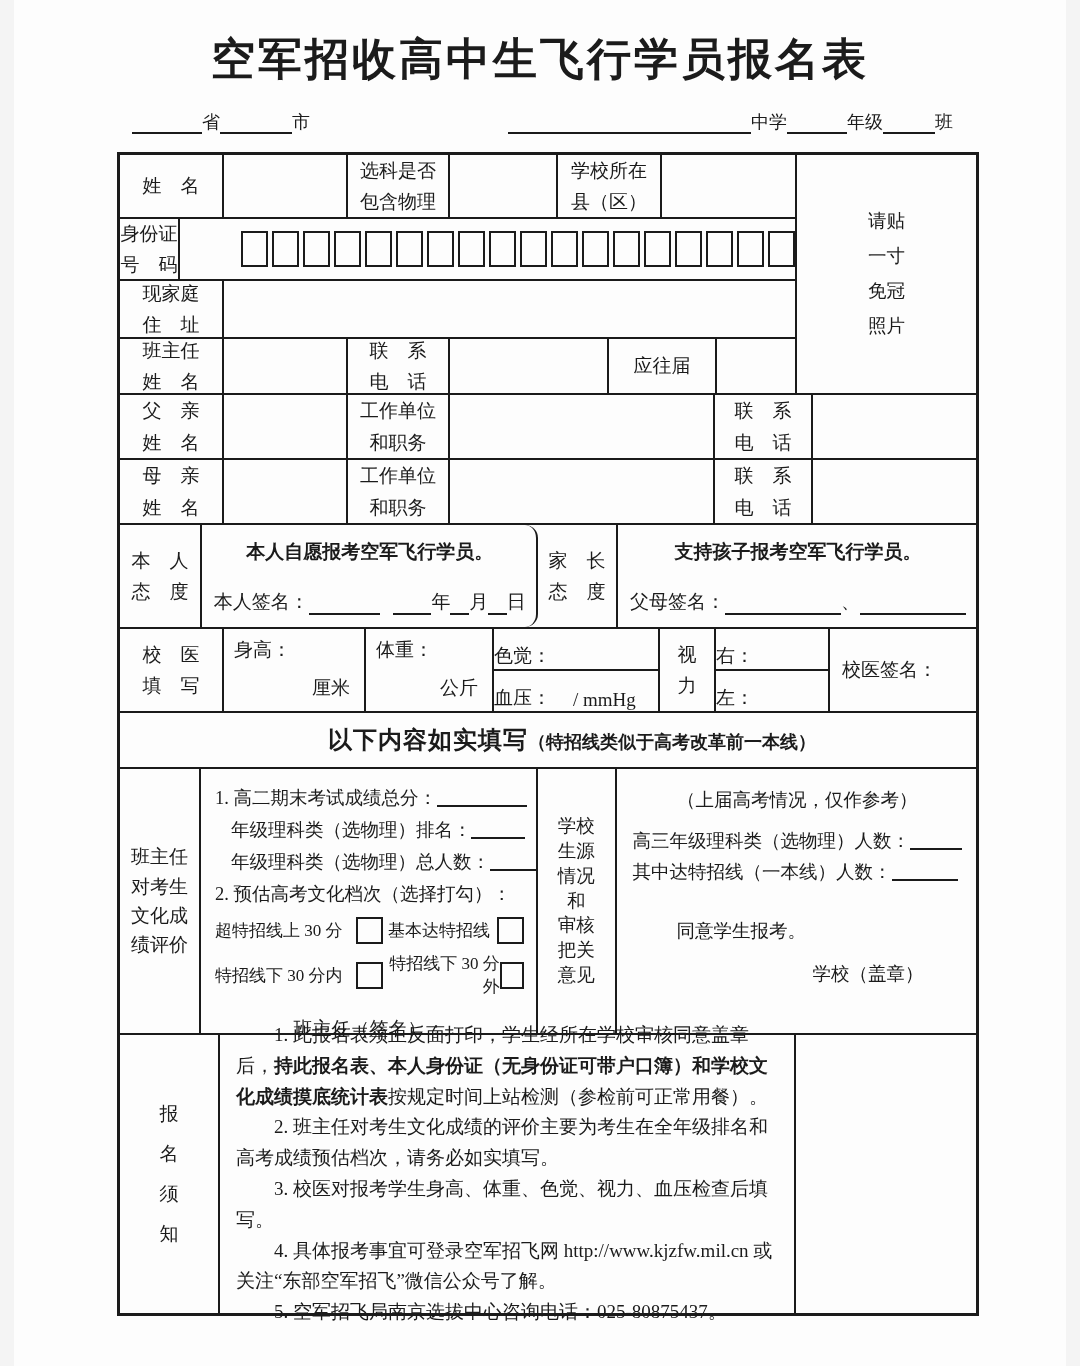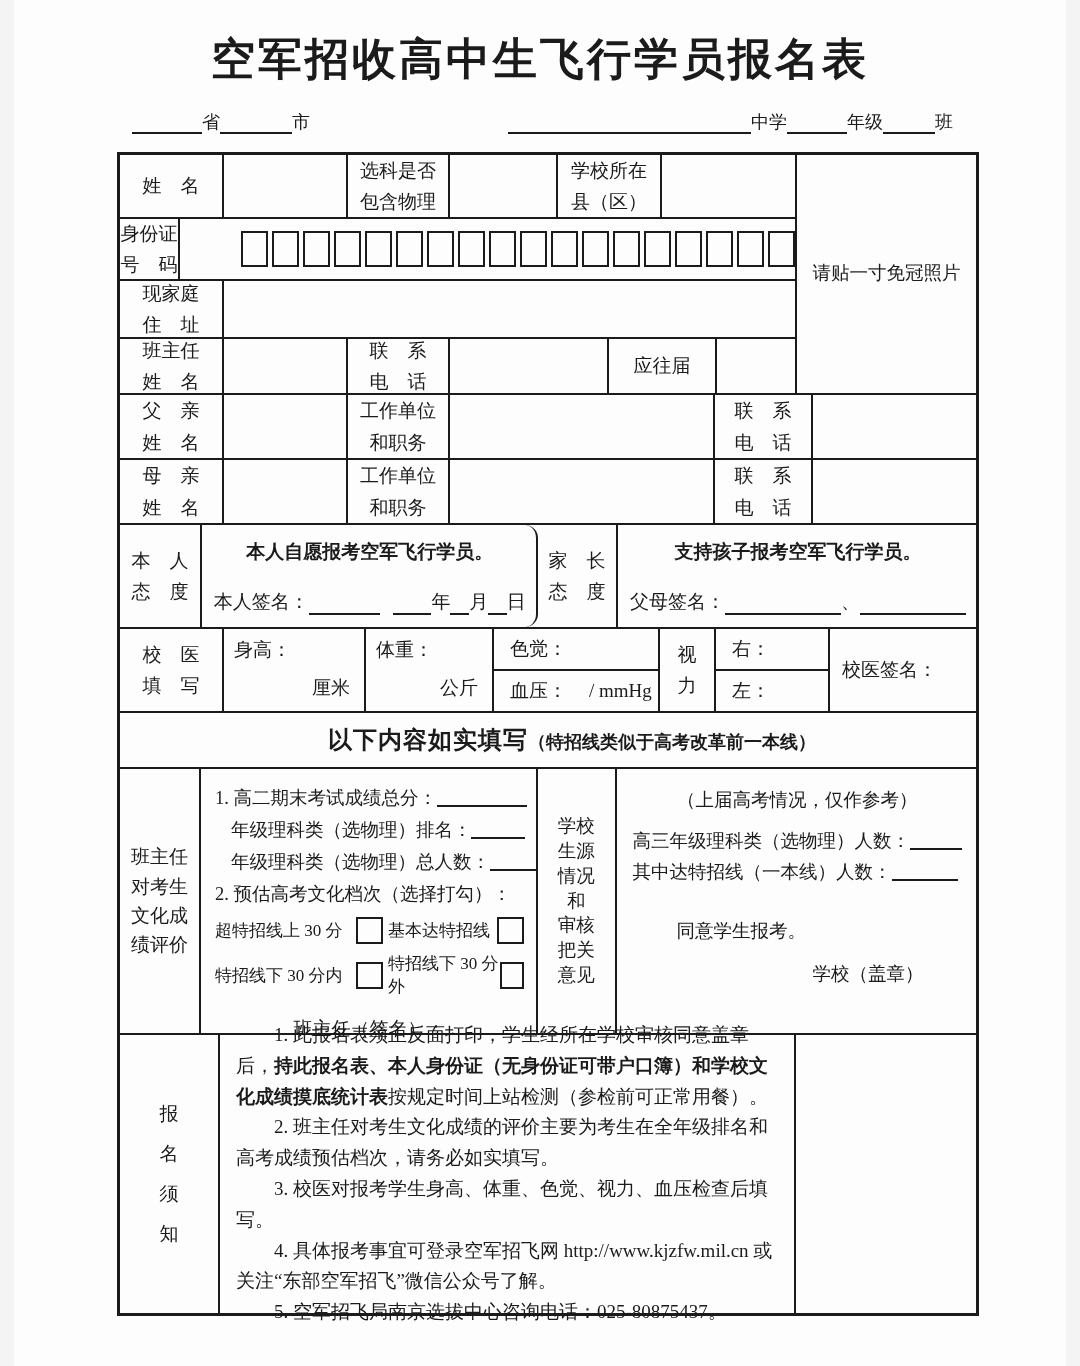--- a/index.html
+++ b/index.html
@@ -20,21 +20,21 @@
   .row:last-child { border-bottom:none; }
   .cell { border-right:2px solid #1b1b1b; display:flex; align-items:center; }
   .cell:last-child { border-right:none; }
   .lbl { flex-direction:column; justify-content:center; text-align:center; line-height:1.65; }
 
   
   .a-wrap { display:flex; border-bottom:2px solid #1b1b1b; }
   .a-left { width:677px; border-right:2px solid #1b1b1b; }
   .a-left .row:last-child { border-bottom:none; }
   .r1 { height:64px; } .r2 { height:62px; } .r3 { height:58px; } .r4 { height:54px; }
-  .photo-cell { flex:1; display:flex; flex-direction:row; justify-content:center;
+  .photo-cell { flex:1; display:flex; flex-direction:column; justify-content:center;
                 align-items:center; line-height:1.9; font-size:18.5px; }
 
   .w104 { width:104px; } .w124 { width:124px; } .w102 { width:102px;text-align:center; }
   .w108 { width:108px; } .w159 { width:159px; } .w265 { width:265px; }
   .w98 { width:98px; } .w336 { width:336px;border-radius:13px; } .w142 { width:142px; }
   .w128 { width:128px; } .w166 { width:166px; } .w56 { width:56px; }
   .w114 { width:114px; } .w100 { width:100px; } .w337 { width:337px; }
   .w97 { width:97px; } .w576 { width:576px; }
   .grow { flex:1;padding-left:48px; }
 
@@ -47,36 +47,36 @@
   .rE { height:56px; }
   .rF { height:266px; }
   .rG { height:278px; }
 
   .att-content { flex-direction:column; align-items:stretch; justify-content:space-between;
                  padding:10px 10px 12px 12px; }
   .att-statement { text-align:center; font-weight:bold; margin-top:4px; }
   .sign-line { display:flex; align-items:flex-end; white-space:nowrap; }
 
   .split-cell { flex-direction:column; align-items:stretch; }
-  .split-half { flex:1; display:flex; align-items:center; padding-left:16px; }
+  .split-half { flex:1; display:flex; align-items:flex-end; padding-left:0; }
   .split-half.top { border-bottom:2px solid #1b1b1b; }
   .two-corner { flex-direction:column; align-items:stretch; justify-content:space-between;
                 padding:8px 14px 10px 10px; }
   .corner-tl { align-self:flex-start; }
   .corner-br { align-self:flex-end; }
 
   .rE-inner { width:100%; display:flex; justify-content:center; align-items:baseline; }
   .rE-main { font-size:24px; font-weight:bold; letter-spacing:1px; }
   .rE-note { font-size:18px; font-weight:bold; }
 
   .eval-content { flex-direction:column; align-items:stretch; justify-content:flex-start;
                   padding:16px 12px 10px 14px; font-size:18.5px; }
   .eval-line { margin-bottom:7px; white-space:nowrap; }
   .eval-indent { padding-left:16px; }
-  .opt-grid { display:flex; flex-direction:column; gap:8px; margin-top:4px; font-size:17px; }
+  .opt-grid { display:flex; flex-direction:column; gap:8px; margin-top:4px; font-size:17px;text-align:right; }
   .opt-row { display:flex; }
   .opt { display:flex; align-items:center; }
   .opt-c1 { width:56%; } .opt-c2 { width:44%; justify-content:space-between; }
   .optbox { width:27px; height:27px; border:2px solid #1b1b1b; margin-left:14px; }
   .opt-c2 .optbox { margin-left:0; }
   .eval-sign { text-align:center; margin-top:18px; font-size:19px; }
 
   .review-content { flex-direction:column; align-items:stretch; justify-content:flex-start;
                     padding:18px 14px 10px 16px; font-size:18.5px; }
   .ref-note { text-align:center; margin-bottom:16px; }

